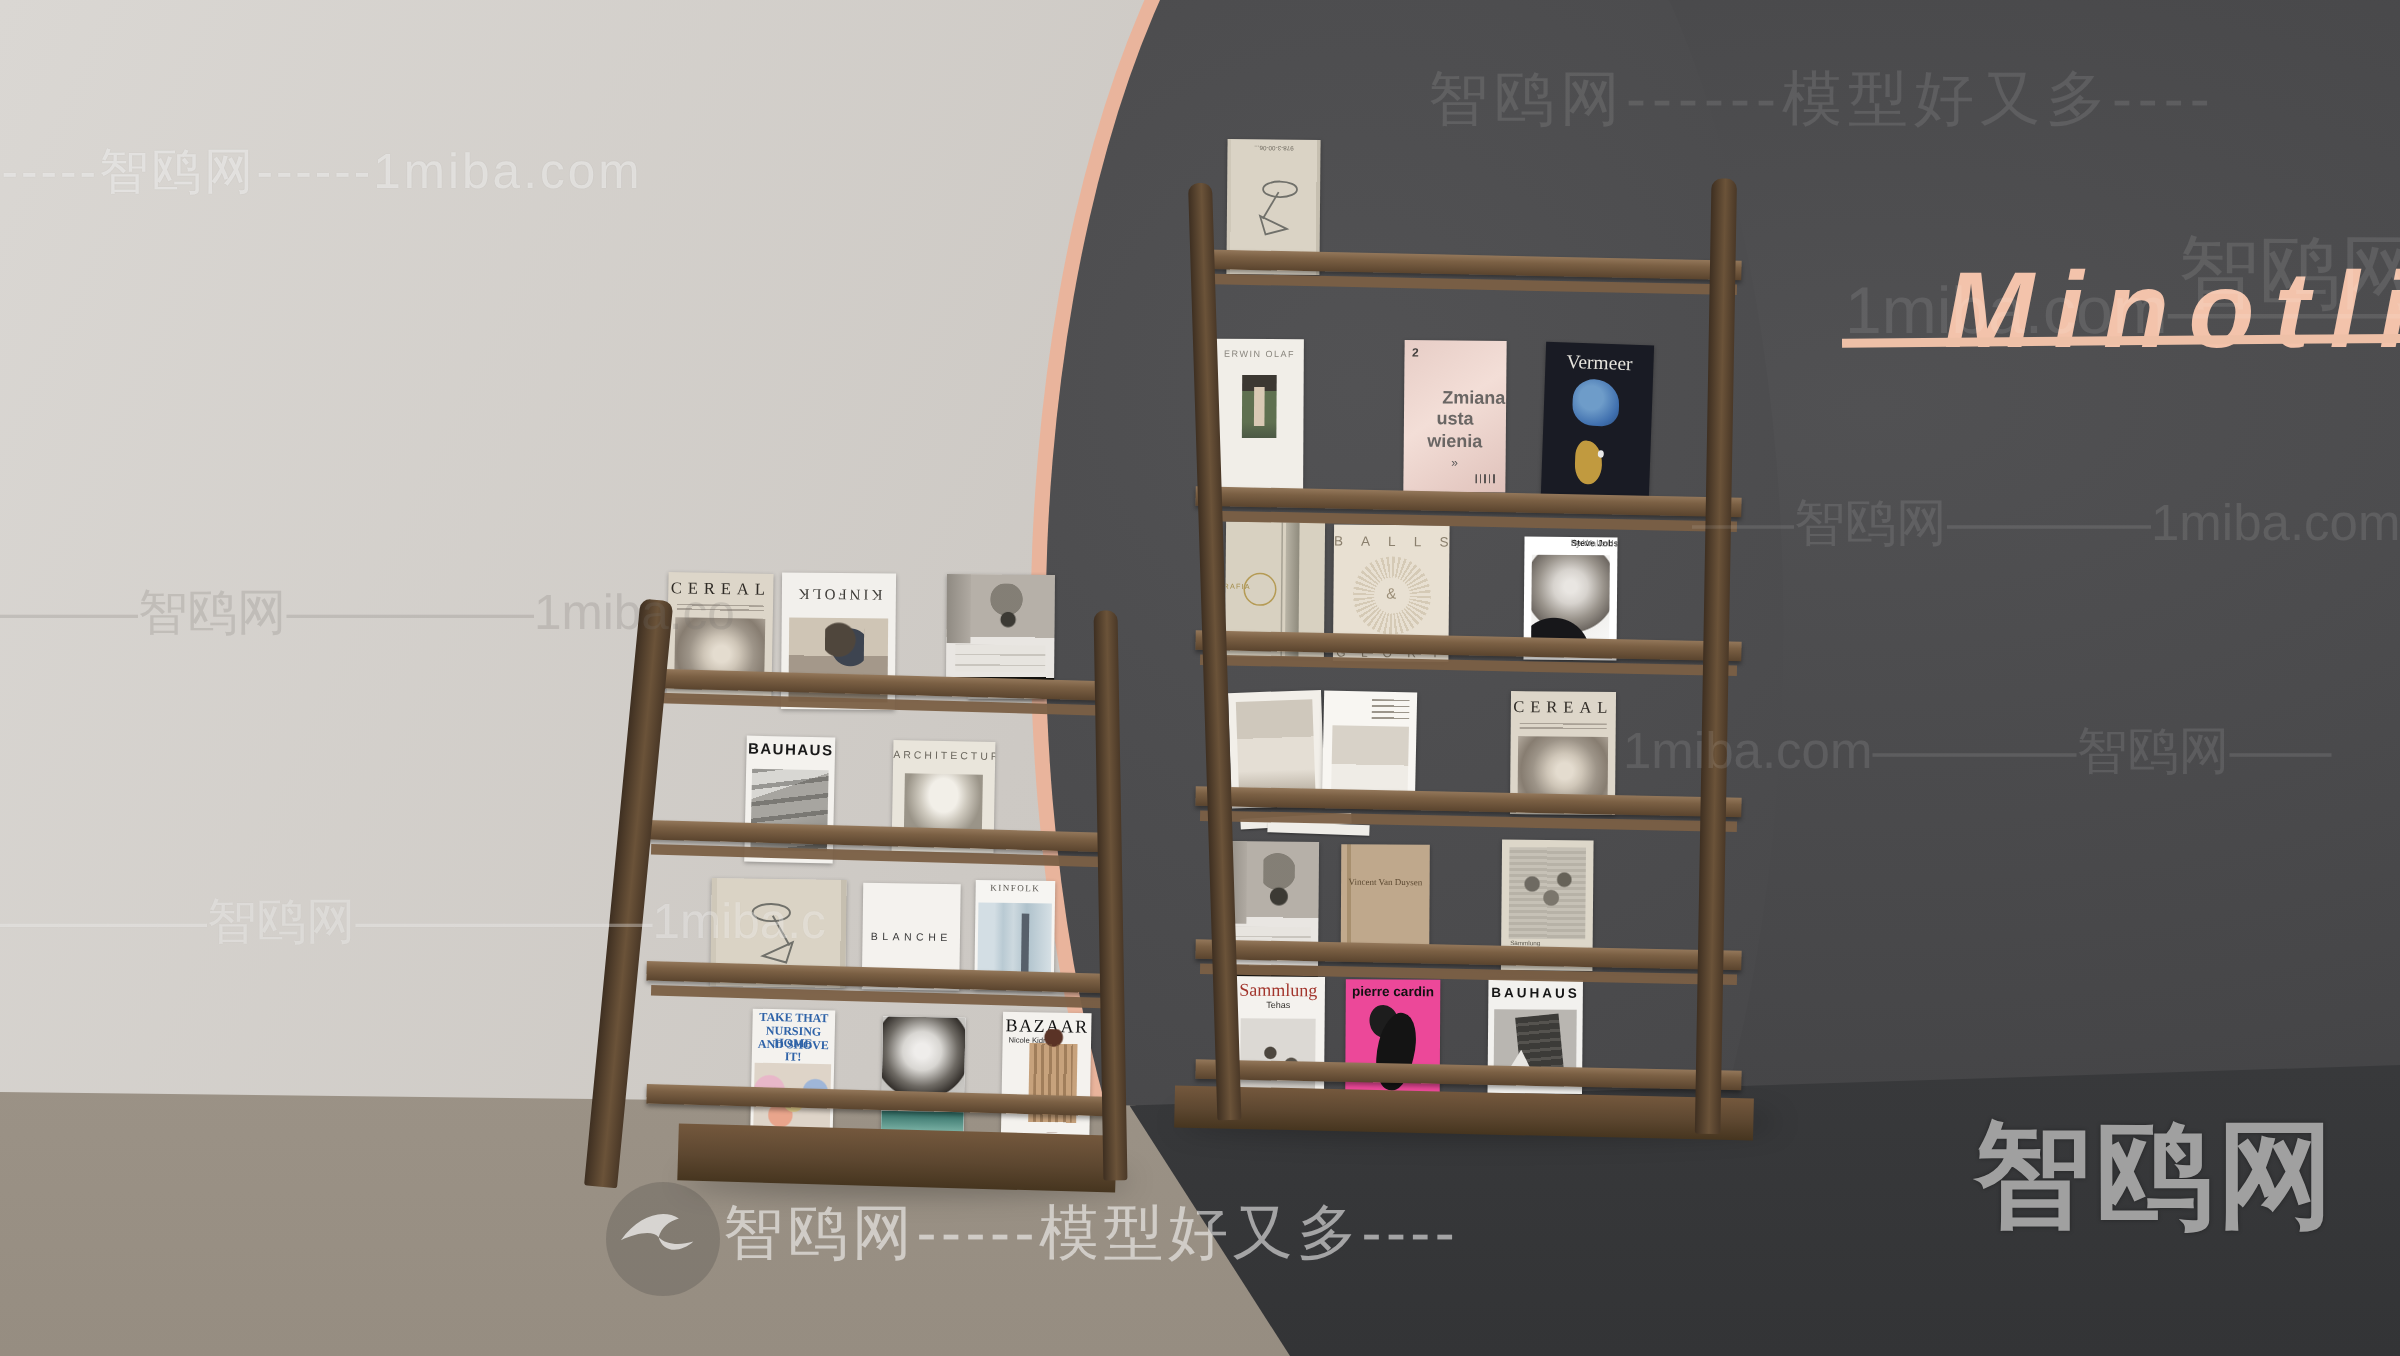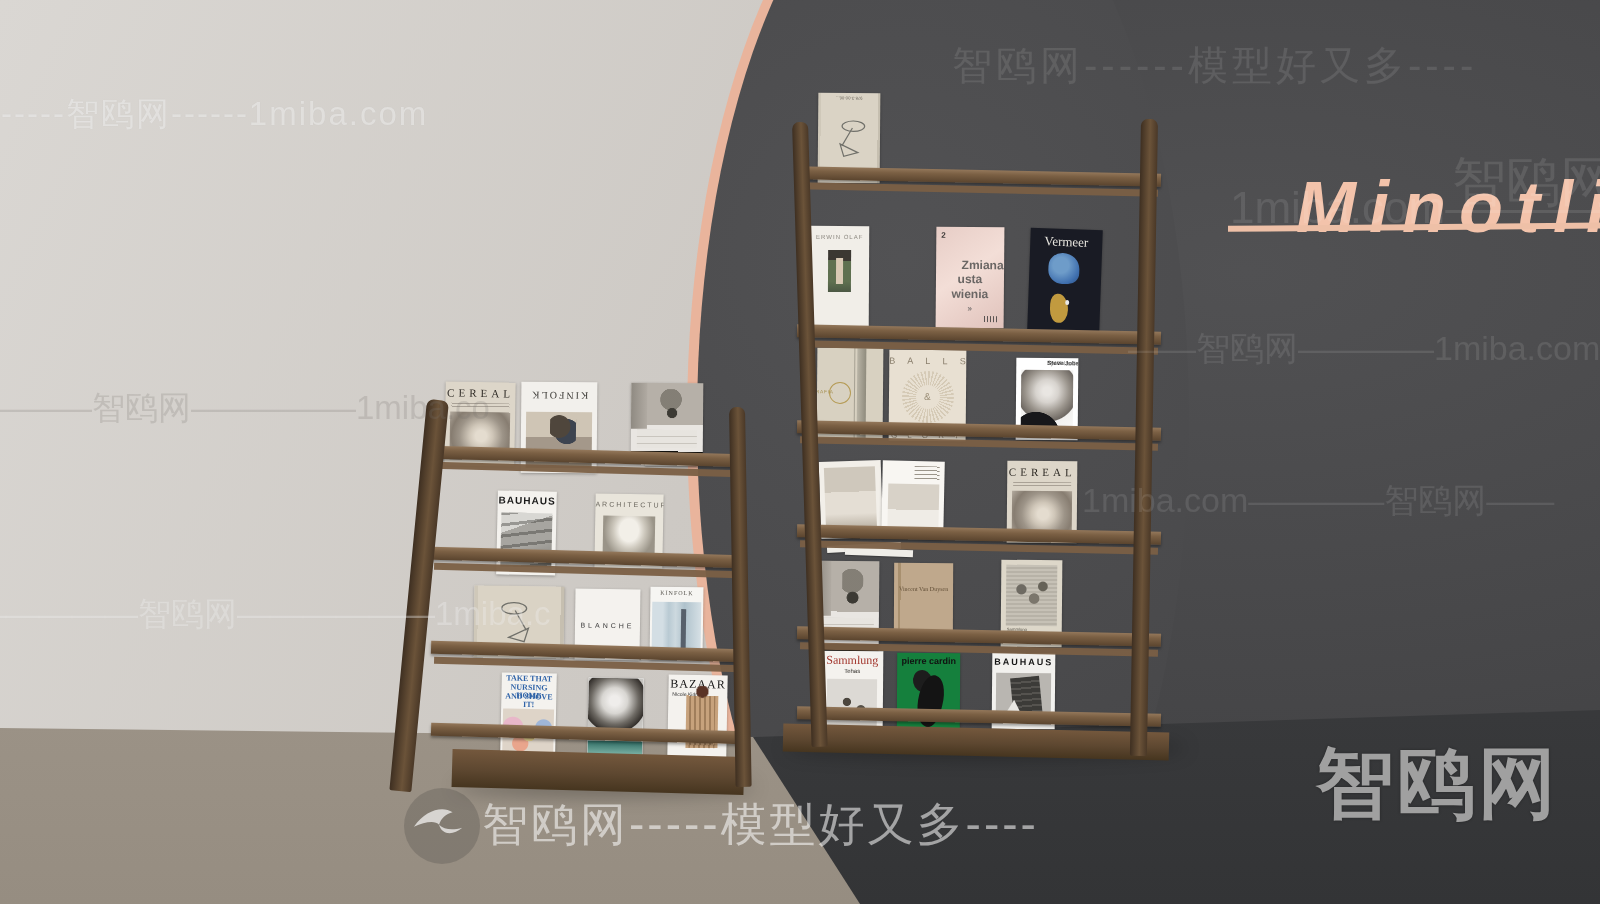--- a/index.html
+++ b/index.html
@@ -186,21 +186,21 @@
   .engrav .cap{position:absolute;left:10%;bottom:5%;font-size:6px;color:#5c584e;
       text-align:left;line-height:1.2;transform:scale(.7);transform-origin:left bottom;white-space:normal;}
   
   .houston .mt{top:2px;font-family:"Liberation Serif",serif;font-size:12px;color:#a2352c;}
   .houston .sub{position:absolute;left:0;right:0;top:17px;text-align:center;font-size:6px;color:#33302c;}
   .houston .photo{left:10%;right:10%;top:34%;bottom:4%;
       background:radial-gradient(circle at 40% 45%,#4c463e 0 9%,transparent 11%),
         radial-gradient(circle at 68% 60%,#585249 0 9%,transparent 11%),
         linear-gradient(180deg,#dcd9d4 0 60%,#c9c5bf 100%);}
   
-  .cardin{background:#15803d;}
+  .cardin{background:#ec4899;}
   .cardin .mt{top:3px;font-size:9px;font-weight:bold;color:#111;}
   .cardin .sub{position:absolute;left:0;right:0;top:15px;text-align:center;font-size:5px;
       color:#b03a2e;transform:scale(.7);}
   .cardin .chair{left:34%;top:26%;width:40%;height:62%;border-radius:45% 55% 40% 60%;
       background:#141414;transform:rotate(14deg);}
   .cardin .chair2{left:26%;top:20%;width:30%;height:26%;border-radius:50%;
       background:#1d1d1d;transform:rotate(-12deg);}
   
   .breuer{background:#f2f1ee;}
   .breuer .mt{top:4px;font-size:9px;font-weight:bold;letter-spacing:2px;color:#161616;}
@@ -443,17 +443,17 @@
   <div class="wm wm-dark" style="left:1128px;top:326px;font-size:34px;">——智鸥网————1miba.com</div>
   <div class="wm wm-gray" style="left:-40px;top:386px;font-size:33px;">————智鸥网—————1miba.co</div>
   <div class="wm wm-dark" style="left:1082px;top:478px;font-size:34px;">1miba.com————智鸥网——</div>
   <div class="wm wm-light" style="left:-60px;top:592px;font-size:33px;opacity:.7;">——————智鸥网——————1miba.c</div>
 
   <div class="bird-ring" style="left:404px;top:788px;"></div>
   <svg style="left:412px;top:800px;width:58px;height:40px;" viewBox="0 0 60 40">
     <path d="M2 27 C14 10 31 5 42 12 C35 14 30 18 28 25 C24 20 13 22 2 27 Z
              M28 25 C33 30 42 31 52 28 C43 36 31 36 28 25 Z" fill="rgba(255,255,255,.68)"></path>
   </svg>
-  <div class="wm" style="left:482px;top:794px;font-size:46px;letter-spacing:3px;color:rgba(255,255,255,.55);text-align:center;">智鸥网-----模型好又多----</div>
+  <div class="wm" style="left:482px;top:794px;font-size:40px;letter-spacing:3px;color:rgba(255,255,255,.55);text-align:center;">智鸥网-----模型好又多----</div>
 
   <div class="logo-big" style="left:1316px;top:732px;">智鸥网</div>
 
 </div>
 
 </body></html>

